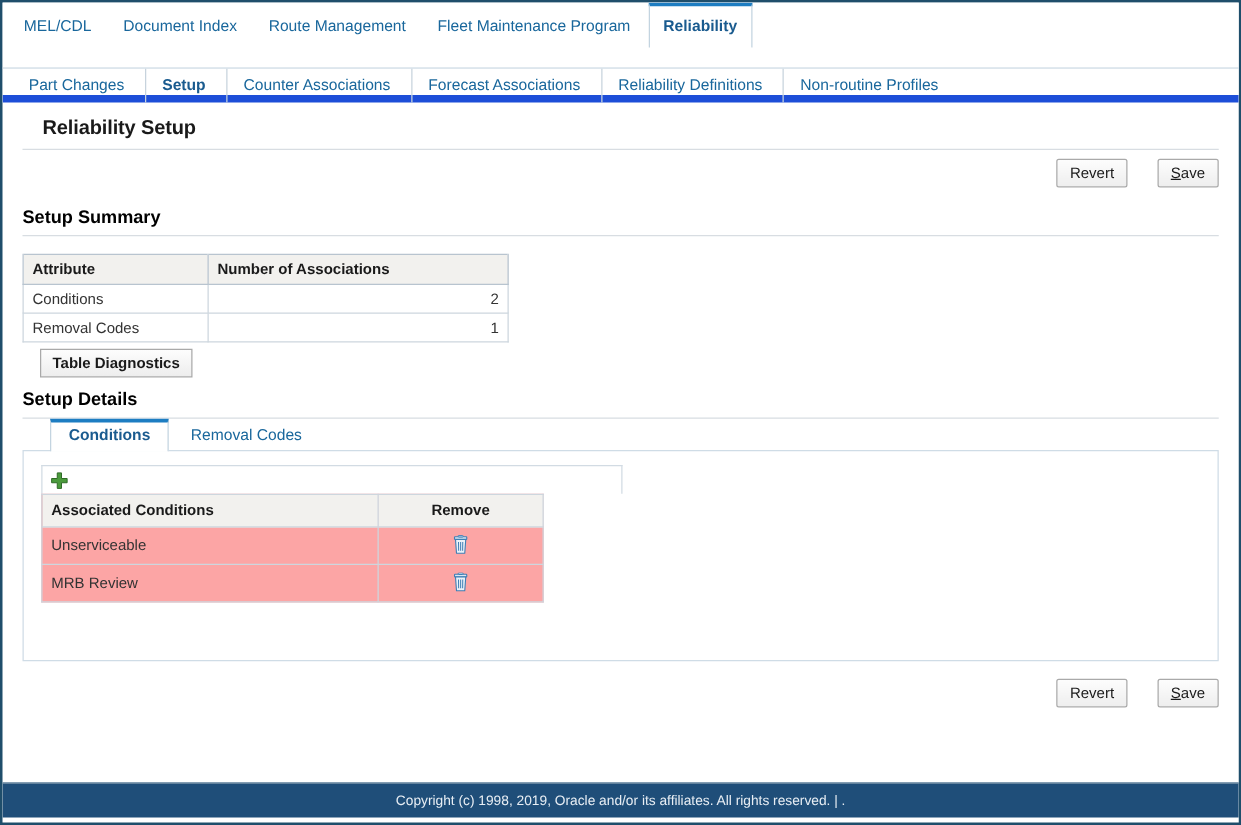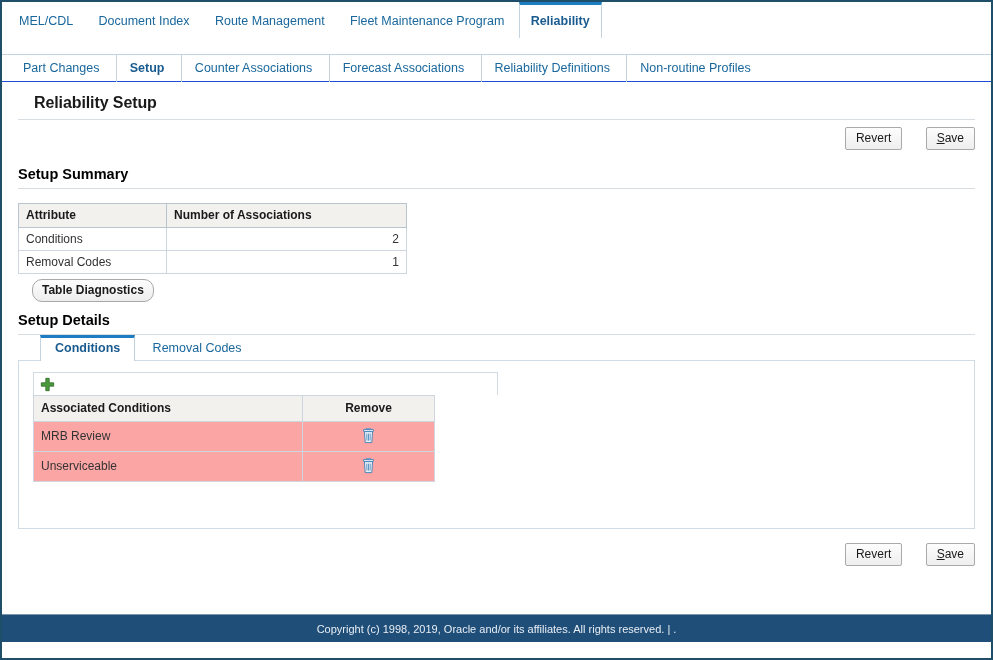--- a/index.html
+++ b/index.html
@@ -67,21 +67,21 @@
     height: 1px;
     background: #ffffff;
   }
 
   
   .subtabs {
     position: relative;
     height: 27px;
     background: #ffffff;
     padding-left: 8px;
-    border-bottom: 1px solid #1d4ed8;
+    border-bottom: 6px solid #1d4ed8;
   }
   .subtab {
     display: inline-block;
     padding: 6px 13px 6px 13px;
     font-size: 12.5px;
     color: #19679c;
     cursor: pointer;
     line-height: 15px;
     border-left: 1px solid #c7d3dd;
     white-space: nowrap;
@@ -133,21 +133,21 @@
 
   .btn-sm {
     display: inline-block;
     font-family: "Liberation Sans", sans-serif;
     font-size: 12px;
     font-weight: bold;
     color: #1a1a1a;
     padding: 3px 9px 4px 9px;
     background: linear-gradient(to bottom, #fdfdfd 0%, #ededed 100%);
     border: 1px solid #a9a9a9;
-    border-radius: 10px;
+    border-radius: 0;
     cursor: pointer;
     line-height: 14px;
   }
 
   .section-title {
     font-size: 14.5px;
     font-weight: bold;
     color: #000000;
     padding: 10px 0 6px 0;
   }
@@ -290,21 +290,21 @@
   .trash-btn {
     display: inline-block;
     width: 15px; height: 16px;
     cursor: pointer;
     vertical-align: middle;
   }
 
   
   .footer {
     position: absolute;
-    left: 0; right: 0; bottom: 16px;
+    left: 0; right: 0; bottom: 4px;
     height: 28px;
     background: #1f4e79;
     border-top: 1px solid #7b95ab;
     color: #e8eef4;
     font-size: 11px;
     text-align: center;
     line-height: 28px;
     white-space: nowrap;
   }
 </style>
@@ -387,50 +387,50 @@
       </div>
 
       <table class="cond">
         <thead>
           <tr>
             <th>Associated Conditions</th>
             <th class="c-remove">Remove</th>
           </tr>
         </thead>
         <tbody>
+          <tr>
+            <td>Unserviceable</td>
+            <td class="c-remove">
+              <span class="trash-btn">
+                <svg width="15" height="16" viewBox="0 0 15 16">
+                  <rect x="2.6" y="1.4" width="9.8" height="2.1" rx="0.5" fill="#d9e7f3" stroke="#3f7fb5" stroke-width="0.9"></rect>
+                  <rect x="5.6" y="0.3" width="3.8" height="1.3" rx="0.4" fill="#d9e7f3" stroke="#3f7fb5" stroke-width="0.8"></rect>
+                  <path d="M3.4 3.6 H11.6 L10.8 14.6 H4.2 Z" fill="#e9f1f8" stroke="#3f7fb5" stroke-width="0.9" stroke-linejoin="round"></path>
+                  <line x1="5.8" y1="5.6" x2="5.9" y2="12.6" stroke="#3f7fb5" stroke-width="0.8"></line>
+                  <line x1="7.5" y1="5.6" x2="7.5" y2="12.6" stroke="#3f7fb5" stroke-width="0.8"></line>
+                  <line x1="9.2" y1="5.6" x2="9.1" y2="12.6" stroke="#3f7fb5" stroke-width="0.8"></line>
+                </svg>
+              </span>
+            </td>
+          </tr>
           <tr>
             <td>MRB Review</td>
             <td class="c-remove">
               <span class="trash-btn">
                 <svg width="15" height="16" viewBox="0 0 15 16">
                   <rect x="2.6" y="1.4" width="9.8" height="2.1" rx="0.5" fill="#d9e7f3" stroke="#3f7fb5" stroke-width="0.9"></rect>
                   <rect x="5.6" y="0.3" width="3.8" height="1.3" rx="0.4" fill="#d9e7f3" stroke="#3f7fb5" stroke-width="0.8"></rect>
                   <path d="M3.4 3.6 H11.6 L10.8 14.6 H4.2 Z" fill="#e9f1f8" stroke="#3f7fb5" stroke-width="0.9" stroke-linejoin="round"></path>
                   <line x1="5.8" y1="5.6" x2="5.9" y2="12.6" stroke="#3f7fb5" stroke-width="0.8"></line>
                   <line x1="7.5" y1="5.6" x2="7.5" y2="12.6" stroke="#3f7fb5" stroke-width="0.8"></line>
                   <line x1="9.2" y1="5.6" x2="9.1" y2="12.6" stroke="#3f7fb5" stroke-width="0.8"></line>
                 </svg>
               </span>
             </td>
           </tr>
-          <tr>
-            <td>Unserviceable</td>
-            <td class="c-remove">
-              <span class="trash-btn">
-                <svg width="15" height="16" viewBox="0 0 15 16">
-                  <rect x="2.6" y="1.4" width="9.8" height="2.1" rx="0.5" fill="#d9e7f3" stroke="#3f7fb5" stroke-width="0.9"></rect>
-                  <rect x="5.6" y="0.3" width="3.8" height="1.3" rx="0.4" fill="#d9e7f3" stroke="#3f7fb5" stroke-width="0.8"></rect>
-                  <path d="M3.4 3.6 H11.6 L10.8 14.6 H4.2 Z" fill="#e9f1f8" stroke="#3f7fb5" stroke-width="0.9" stroke-linejoin="round"></path>
-                  <line x1="5.8" y1="5.6" x2="5.9" y2="12.6" stroke="#3f7fb5" stroke-width="0.8"></line>
-                  <line x1="7.5" y1="5.6" x2="7.5" y2="12.6" stroke="#3f7fb5" stroke-width="0.8"></line>
-                  <line x1="9.2" y1="5.6" x2="9.1" y2="12.6" stroke="#3f7fb5" stroke-width="0.8"></line>
-                </svg>
-              </span>
-            </td>
-          </tr>
         </tbody>
       </table>
 
     </div>
 
     <div class="btnbar bottom">
       <span class="btn">Revert</span>
       <span class="btn"><span class="ak">S</span><span>ave</span></span>
     </div>
 

